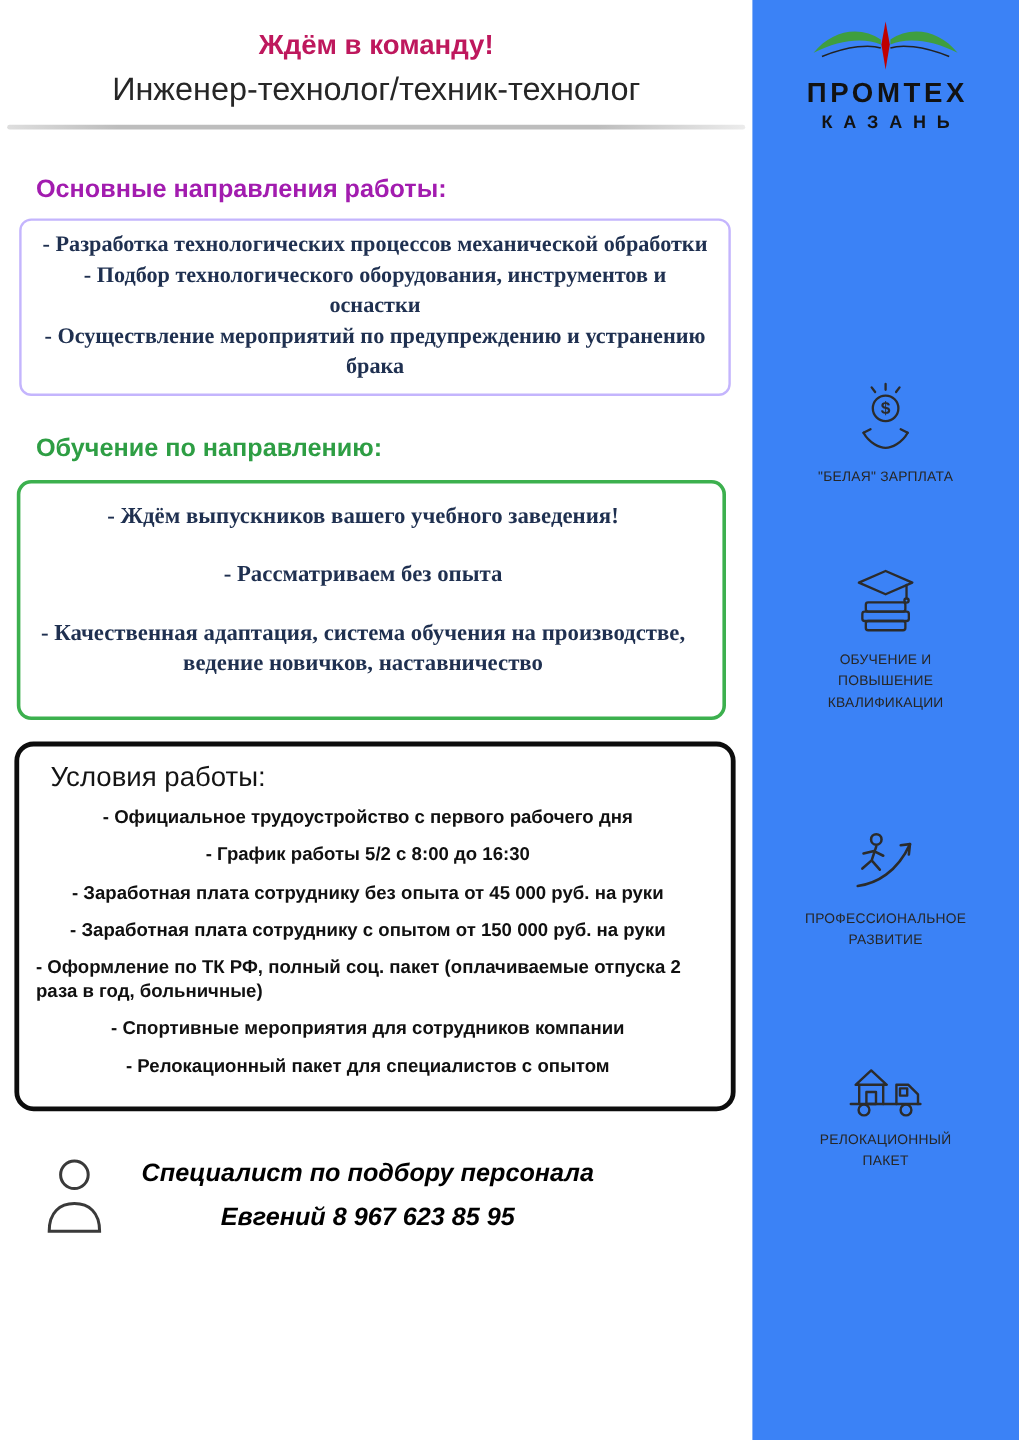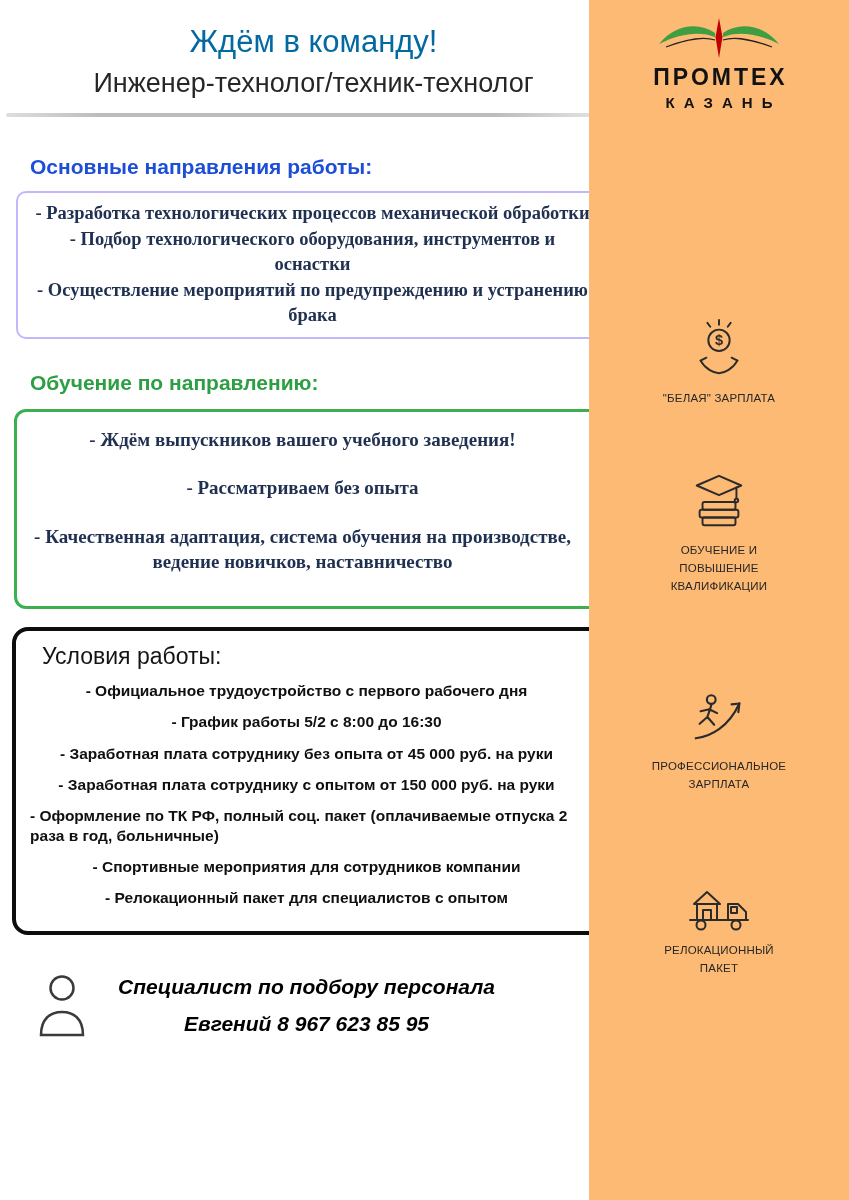--- a/index.html
+++ b/index.html
@@ -4,29 +4,29 @@
 <style>
   * { margin:0; padding:0; box-sizing:border-box; }
   body {
     width:849px; height:1200px; position:relative; overflow:hidden;
     background:#ffffff; color:#1a1a1a;
     font-family:"Liberation Sans", sans-serif;
   }
   .main { position:absolute; left:0; top:0; width:627px; }
 
   .header { text-align:center; padding-top:24px; }
-  .title1 { font-size:31px; color:#0369a1; }
+  .title1 { font-size:23px; color:#be185d;font-weight:bold; }
   .title2 { font-size:27px; color:#262626; margin-top:8px; }
 
   .divider {
     height:4px; margin:14px 6px 0 6px; border-radius:2px;
     background:linear-gradient(to right,#dedede,#bdbdbd 15%,#bdbdbd 80%,#ececec);
   }
 
-  .h-blue { margin:38px 0 0 30px; font-size:21px; font-weight:bold; color:#1d4ed8; }
+  .h-blue { margin:38px 0 0 30px; font-size:21px; font-weight:bold; color:#a21caf; }
   .h-green { margin:32px 0 0 30px; font-size:21px; font-weight:bold; color:#2e9e44; }
 
   .box {
     font-family:"Liberation Serif", serif; font-weight:bold;
     text-align:center; color:#1f3050;
   }
   .box-blue {
     margin:12px 18px 0 16px; border:2px solid #c4b5fd; border-radius:10px;
     padding:8px 14px; font-size:18.5px; line-height:1.38;
   }
@@ -41,21 +41,21 @@
     color:#101010;
   }
   .h-cond { font-size:23px; font-weight:normal; text-align:left; margin:2px 0 8px 18px; color:#141414; }
   .box-black .c-item { font-size:15.5px; font-weight:bold; margin:11px 6px; line-height:1.3; }
   .c-item.left { text-align:left; }
 
   .contact { display:flex; align-items:center; margin:34px 0 0 36px; gap:26px;font-style:italic; }
   .contact-text { font-size:21px; font-weight:bold; color:#000; text-align:center; line-height:1.75; }
   .contact svg { margin:0; }
 
-  .sidebar { position:absolute; top:0; right:0; width:260px; height:1200px; background:#fdba74; }
+  .sidebar { position:absolute; top:0; right:0; width:222px; height:1200px; background:#3b82f6; }
   .logo { text-align:center; padding-top:16px; }
   .logo-name { font-size:23px; font-weight:bold; letter-spacing:3px; text-indent:3px; color:#121212; margin-top:2px; }
   .logo-city { font-size:15px; font-weight:bold; letter-spacing:9px; text-indent:9px; color:#121212; margin-top:3px; }
 
   .benefit { position:absolute; left:0; width:100%; text-align:center; }
   .benefit .label {
     font-size:11.5px; color:#262626; margin:10px auto 0 auto;
     width:150px; line-height:1.55; letter-spacing:0.2px;
   }
   .benefit .label.narrow { width:118px; }
@@ -158,21 +158,21 @@
 
   <div class="benefit" style="top:686px">
     <span>
       <svg width="62" height="62" viewBox="0 0 64 64" fill="none" stroke="#2b2b2b" stroke-width="2.2" stroke-linecap="round">
         <circle cx="24" cy="14" r="4.5"></circle>
         <path d="M24 20 L20 32 M22 24 L30 28 M22 24 L13 26 M20 32 L27 40 M20 32 L12 39"></path>
         <path d="M8 54 C24 52 42 42 53 18"></path>
         <path d="M53 18 L45 19 M53 18 L52 27"></path>
       </svg>
     </span>
-    <div class="label">ПРОФЕССИОНАЛЬНОЕ ЗАРПЛАТА</div>
+    <div class="label">ПРОФЕССИОНАЛЬНОЕ РАЗВИТИЕ</div>
   </div>
 
   <div class="benefit" style="top:874px">
     <span>
       <svg width="66" height="58" viewBox="0 0 66 58" fill="none" stroke="#2b2b2b" stroke-width="2" stroke-linejoin="round" stroke-linecap="round">
         <path d="M4 46 H62"></path>
         <path d="M42 46 V30 H52 L60 38 V46"></path>
         <rect x="45" y="33" width="6" height="6"></rect>
         <circle cx="15" cy="51" r="4.5"></circle>
         <circle cx="50" cy="51" r="4.5"></circle>

